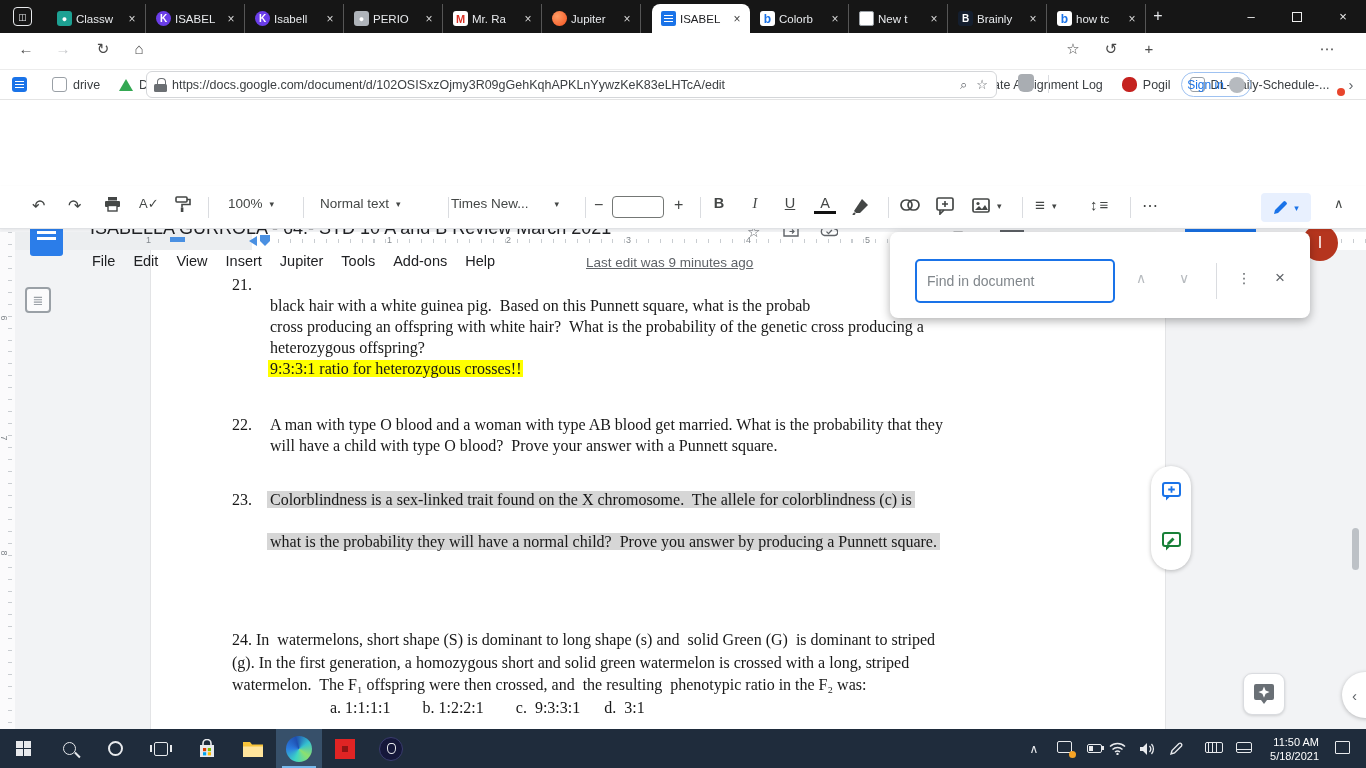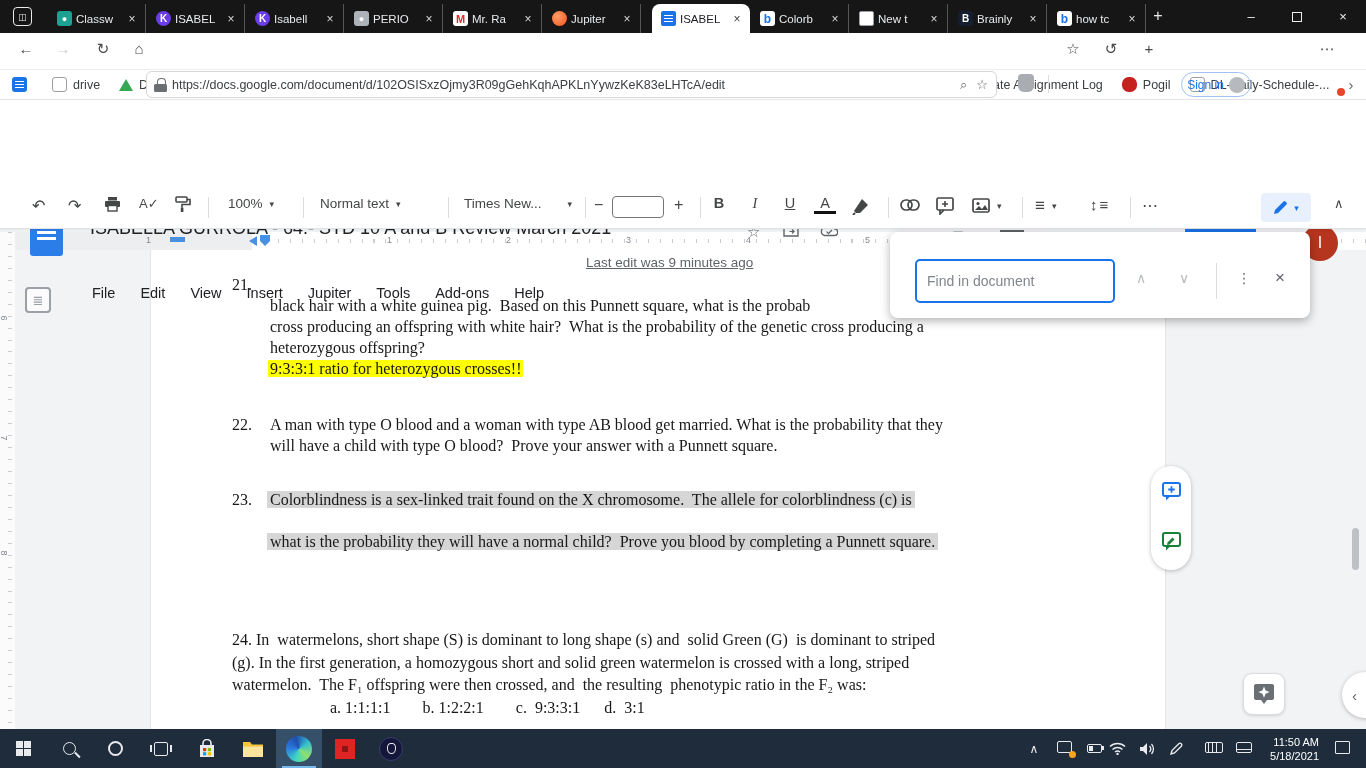--- a/index.html
+++ b/index.html
@@ -56,21 +56,21 @@
   .bmi-apple { background:#c5221f; border-radius:45%; }
   #bm-more { margin-left:auto; margin-right:14px; color:#5f6368; font-size:15px; }
 
   
   #docshead { left:0; top:100px; width:1366px; height:86px; background:#fff; z-index:40; }
   #docs-logo { left:30px; top:112px; width:33px; height:44px; background:#2b7de9; border-radius:3px; }
   #docs-logo::after { content:""; position:absolute; left:7px; top:13px; width:19px; height:18px;
      background:linear-gradient(#fff 3px, transparent 3px) 0 0/19px 6px; }
   #doc-title { left:90px; top:118px; font-size:18px; color:#202124; }
   .title-ico { top:123px; color:#5f6368; font-size:15px; }
-  #menurow { left:92px; top:153px; display:flex; gap:25px; font-size:14.5px; color:#202124;margin-top:32px; }
+  #menurow { left:92px; top:153px; display:flex; gap:18px; font-size:14.5px; color:#202124; }
   #last-edit { left:586px; top:155px; font-size:13.5px; color:#5f6368; text-decoration:underline; }
   #trend-icon { left:933px; top:128px; width:32px; height:26px; }
   #comment-icon { left:999px; top:129px; width:26px; height:24px; }
   #turnin-btn { left:1048px; top:125px; width:108px; height:36px; background:#f1f3f4; border-radius:4px; color:#747c83; font-size:13.5px; letter-spacing:.6px; display:flex; align-items:center; justify-content:center; }
   #share-btn { left:1185px; top:124px; width:71px; height:37px; background:#1a73e8; border-radius:4px; color:#fff; font-size:14px; display:flex; align-items:center; justify-content:center; gap:7px; }
   #share-lock { width:9px; height:7px; border:1.4px solid #fff; border-bottom:none; border-radius:4px 4px 0 0; margin-top:-7px; position:relative; }
   #share-lock::after { content:""; position:absolute; left:-3.5px; top:5px; width:13px; height:9px; background:#fff; border-radius:1.5px; }
   #avatar { left:1302px; top:125px; width:36px; height:36px; border-radius:50%; background:#b5351e; color:#fff; font-size:16px; display:flex; align-items:center; justify-content:center; }
 
   
@@ -368,21 +368,21 @@
     <div class="abs tdrop" style="left:228px">
       <span>100%</span>
       <span class="caret">▾</span>
     </div>
     <div class="abs tsep" style="left:303px"></div>
     <div class="abs tdrop" style="left:320px;width:112px;">
       <span>Normal text</span>
       <span class="caret">▾</span>
     </div>
     <div class="abs tsep" style="left:448px"></div>
-    <div class="abs tdrop" style="left:464px;width:108px;justify-content:space-between">
+    <div class="abs tdrop" style="left:451px;width:108px;justify-content:space-between">
       <span>Times New...</span>
       <span class="caret">▾</span>
     </div>
     <div class="abs tsep" style="left:585px"></div>
     <div class="abs ti" style="left:594px">−</div>
     <div class="abs" id="fontsize-box"><span></span></div>
     <div class="abs ti" style="left:674px">+</div>
     <div class="abs tsep" style="left:700px"></div>
     <div class="abs fmt" style="left:708px;font-weight:bold">B</div>
     <div class="abs fmt" style="left:744px;font-style:italic;font-family:'Liberation Serif',serif">I</div>
@@ -462,21 +462,21 @@
     <div class="dline" style="left:270px;top:67px">cross producing an offspring with white hair?  What is the probability of the genetic cross producing a</div>
     <div class="dline" style="left:270px;top:88px">heterozygous offspring?</div>
     <div class="dline" style="left:268px;top:109px"><span class="hl">9:3:3:1 ratio for heterozygous crosses!!</span></div>
 
     <div class="dline" style="left:232px;top:165px">22.</div>
     <div class="dline" style="left:270px;top:165px">A man with type O blood and a woman with type AB blood get married. What is the probability that they</div>
     <div class="dline" style="left:270px;top:186px">will have a child with type O blood?  Prove your answer with a Punnett square.</div>
 
     <div class="dline" style="left:232px;top:240px">23.</div>
     <div class="dline" style="left:270px;top:240px"><span class="sel">Colorblindness is a sex-linked trait found on the X chromosome.  The allele for colorblindness (c) is</span></div>
-    <div class="dline" style="left:270px;top:282px"><span class="sel">what is the probability they will have a normal child?  Prove you blood by completing a Punnett square.</span></div>
+    <div class="dline" style="left:270px;top:282px"><span class="sel">what is the probability they will have a normal child?  Prove you answer by producing a Punnett square.</span></div>
 
     <div class="dline" style="left:232px;top:380px">24. In  watermelons, short shape (S) is dominant to long shape (s) and  solid Green (G)  is dominant to striped</div>
     <div class="dline" style="left:232px;top:403px">(g). In the first generation, a homozygous short and solid green watermelon is crossed with a long, striped</div>
     <div class="dline" style="left:232px;top:425px">watermelon.  The F₁ offspring were then crossed, and  the resulting  phenotypic ratio in the F₂ was:</div>
     <div class="dline" style="left:330px;top:448px">a. 1:1:1:1        b. 1:2:2:1        c.  9:3:3:1      d.  3:1</div>
   </div>
 
   <div class="abs" id="comment-pill">
     <div class="abs" style="left:11px;top:16px">
       <svg width="19" height="19" viewBox="0 0 19 19">

